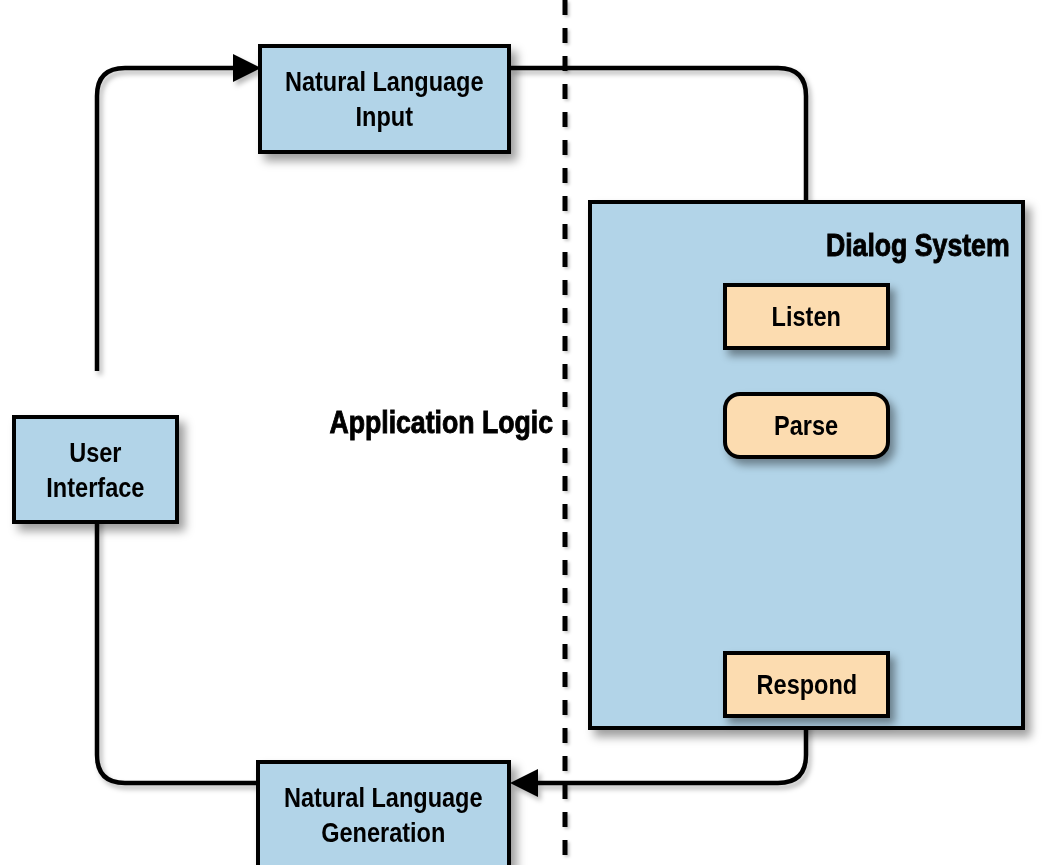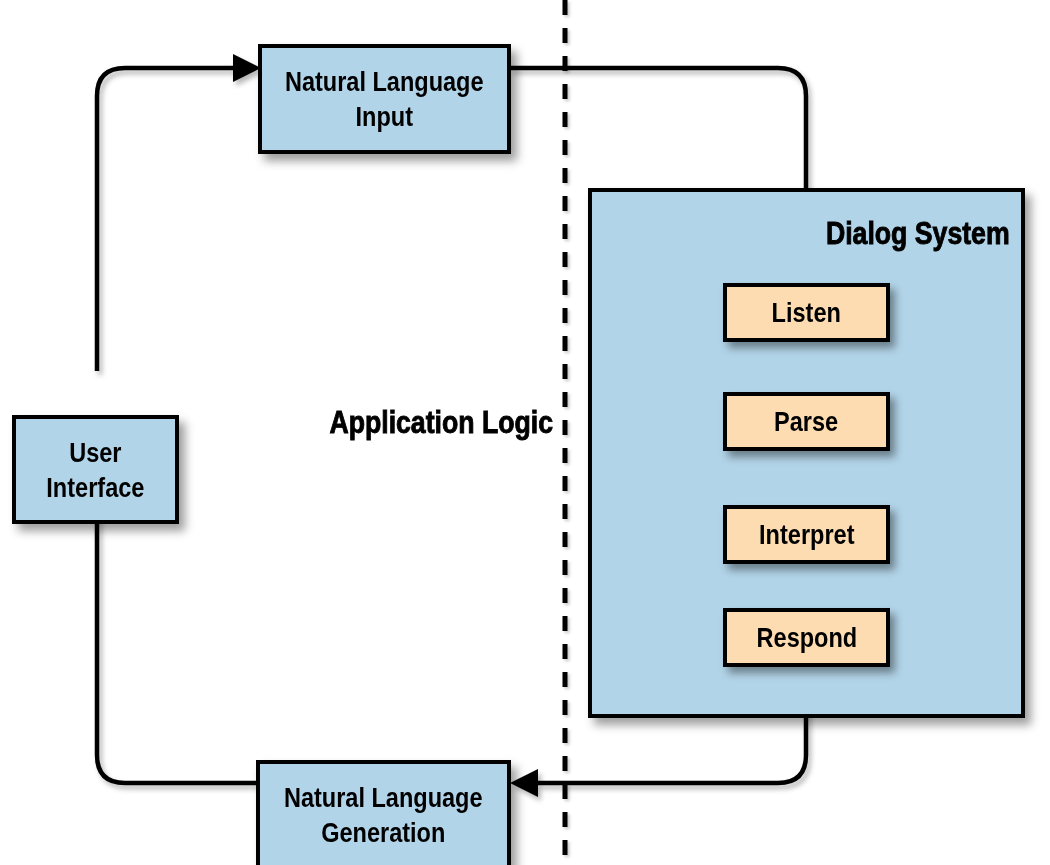--- a/index.html
+++ b/index.html
@@ -36,46 +36,46 @@
     transform:scaleX(0.84);transform-origin:center center;
     white-space:nowrap;
   }
   .node .label span{display:block;}
 
   .nl-input{left:258px;top:12px;width:253px;height:110px;}
   .user-interface{left:12px;top:383px;width:167px;height:109px;}
   .nl-generation{left:256px;top:728px;width:255px;height:110px;}
 
   .dialog{
-    left:588px;top:156px;width:437px;height:530px;
+    left:588px;top:168px;width:437px;height:530px;
     display:block;
   }
   .dialog-title{
     position:absolute;right:11px;top:24px;
     font-size:31px;font-weight:bold;white-space:nowrap;
     transform:scaleX(0.86);transform-origin:right center;
     -webkit-text-stroke:0.9px #000;
   }
   .app-logic{
     position:absolute;right:497px;top:405px;
     font-size:31px;font-weight:bold;white-space:nowrap;
     transform:scaleX(0.86);transform-origin:right center;
     -webkit-text-stroke:0.9px #000;
   }
   .step{
-    left:723px;width:167px;height:59px;
+    left:723px;width:167px;height:67px;
     background:var(--box-peach);
     border-width:4px;
     box-shadow:5px 6px 8px rgba(0,0,0,0.4);
   }
   .step .label{font-size:28px;}
   .step-listen{top:251px;}
-  .step-parse{top:360px;}
+  .step-parse{top:360px;border-radius:17px;}
   .step-interpret{top:473px;}
-  .step-respond{top:576px;}
+  .step-respond{top:619px;}
 </style>
 </head>
 <body>
 
 <div class="canvas">
 
   <svg class="wires" width="1050" height="865" viewBox="0 0 1050 865">
     <line class="divider" x1="565" y1="0" x2="565" y2="865"></line>
     <g class="conn">
 
@@ -128,20 +128,17 @@
   <div class="node dialog">
     <div class="dialog-title">Dialog System</div>
   </div>
 
   <div class="node step step-listen">
     <div class="label">Listen</div>
   </div>
   <div class="node step step-parse">
     <div class="label">Parse</div>
   </div>
-  <div class="node step step-interpret">
-    <div class="label">Interpret</div>
-  </div>
   <div class="node step step-respond">
     <div class="label">Respond</div>
   </div>
 
 </div>
 
 </body></html>

